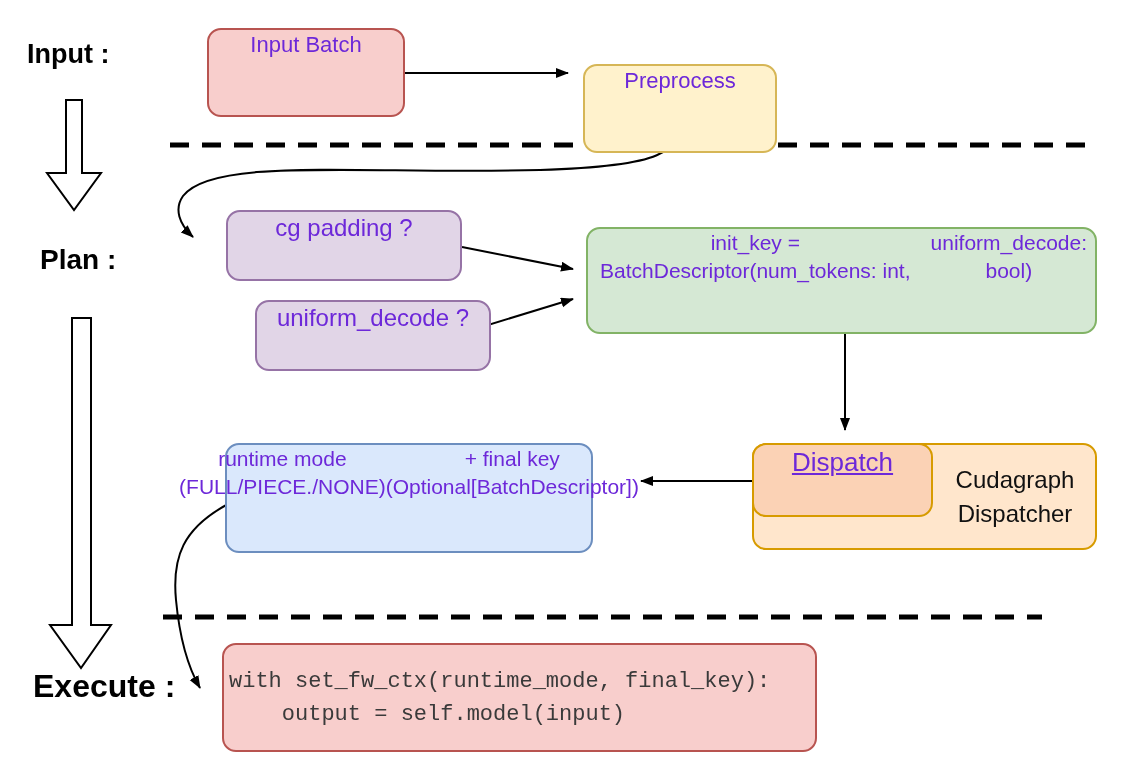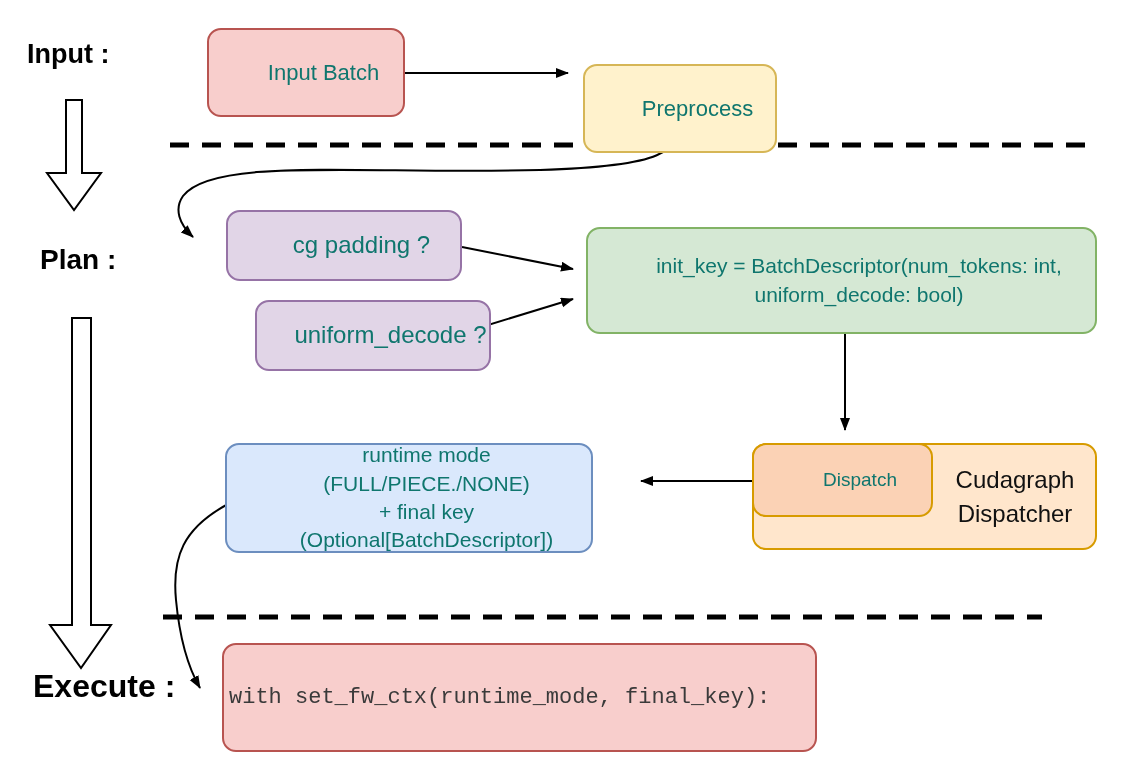--- a/index.html
+++ b/index.html
@@ -26,45 +26,44 @@
     font-size: 27px;
     color: #000000;
     white-space: nowrap;
   }
   .node {
     position: absolute;
     box-sizing: border-box;
     border-radius: 14px;
     border: 2px solid #000;
     display: flex;
-    align-items: center;
+    align-items: flex-start;
     justify-content: center;
     text-align: center;
-    color: #0f766e;
+    color: #6d28d9;
     line-height: 1.35;
-    padding-left: 35px;
   }
   .node-red    { background: var(--red-fill);    border-color: var(--red-stroke); }
   .node-yellow { background: var(--yellow-fill); border-color: var(--yellow-stroke); }
   .node-purple { background: var(--purple-fill); border-color: var(--purple-stroke); }
   .node-green  { background: var(--green-fill);  border-color: var(--green-stroke); }
   .node-blue   { background: var(--blue-fill);   border-color: var(--blue-stroke); }
   .node-orange { background: var(--orange-fill); border-color: var(--orange-stroke); }
   .node-orange-inner { background: var(--orange-inner-fill); border-color: var(--orange-stroke); }
 
-  .multiline { flex-direction: column; }
+  .multiline { flex-direction: row; }
 
   #node-input-batch    { left: 207px; top: 28px;  width: 198px; height: 89px;  font-size: 22px; }
   #node-preprocess     { left: 583px; top: 28px;  width: 194px; height: 89px;  font-size: 22px; margin-top: 36px; }
   #node-cg-padding     { left: 226px; top: 210px; width: 236px; height: 71px;  font-size: 24px; }
   #node-uniform-decode { left: 226px; top: 300px; width: 236px; height: 71px;  font-size: 24px; margin-left: 29px; }
   #node-init-key       { left: 586px; top: 227px; width: 511px; height: 107px; font-size: 21px; }
   #node-runtime-mode   { left: 225px; top: 443px; width: 368px; height: 110px; font-size: 21px; }
   #node-dispatcher     { left: 752px; top: 443px; width: 345px; height: 107px; }
-  #node-dispatch       { left: 752px; top: 443px; width: 181px; height: 74px;  font-size: 19px; }
+  #node-dispatch       { left: 752px; top: 443px; width: 181px; height: 74px;  font-size: 26px; text-decoration: underline; }
   #dispatcher-title    {
     position: absolute; left: 933px; top: 443px; width: 164px; height: 107px;
     display: flex; flex-direction: column; align-items: center; justify-content: center;
     font-size: 24px; color: #111; line-height: 1.38; text-align: left;
   }
   #node-execute-code {
     left: 222px; top: 643px; width: 595px; height: 109px;
     font-family: "Liberation Mono", "DejaVu Sans Mono", monospace;
     font-size: 22px;
     color: #3a3a3a;
@@ -168,15 +167,16 @@
     <span>Dispatch</span>
   </div>
 
   <div id="dispatcher-title">
     <div>Cudagraph</div>
     <div>Dispatcher</div>
   </div>
 
   <div class="node node-red" id="node-execute-code">
     <div class="code-line">with set_fw_ctx(runtime_mode, final_key):</div>
+    <div class="code-line">    output = self.model(input)</div>
   </div>
 
 </div>
 
 </body></html>

